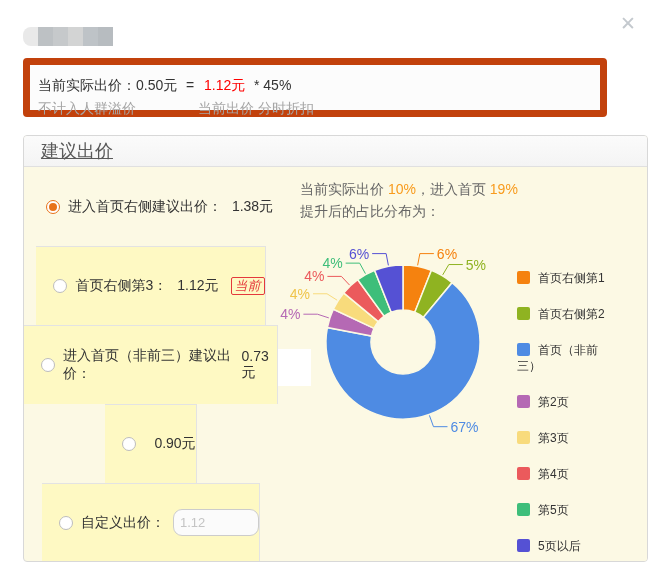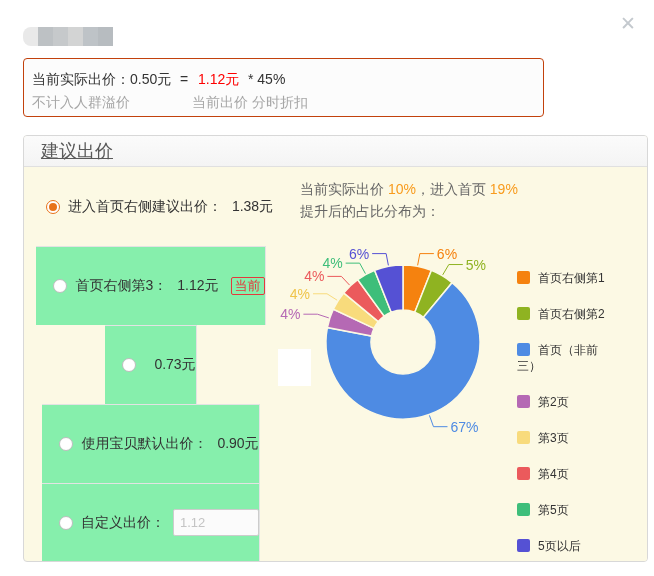--- a/index.html
+++ b/index.html
@@ -12,22 +12,22 @@
   
   .redacted-title { position:absolute; left:23px; top:27px; height:19px; display:flex; }
   .redacted-title span { display:inline-block; width:15px; height:19px; }
   .redacted-title span:first-child { border-radius:8px 0 0 8px; }
   .close-btn {
     position:absolute; right:14px; top:12px; width:24px; height:24px;
     color:#C4C9CE; font-size:19px; line-height:24px; text-align:center; cursor:pointer;
   }
   
   .summary-box {
-    position:absolute; left:23px; top:58px; width:521px; height:59px;
-    background:#FCFCFC; border:1px solid #c2410c; border-radius:4px;
+    position:absolute; left:23px; top:58px; width:584px; height:59px;
+    background:#FCFCFC; border:7px solid #c2410c; border-radius:4px;
     padding:9px 0 0 8px;
   }
   .summary-row { position:relative; height:23px; line-height:23px; }
   .summary-row .at0   { position:absolute; left:0; }
   .summary-row .at148 { position:absolute; left:148px; }
   .summary-row .at166 { position:absolute; left:166px; }
   .summary-row .at160 { position:absolute; left:160px; }
   .summary-row .at216 { position:absolute; left:216px; }
   .summary-row .at220 { position:absolute; left:220px; }
   .red-value { color:#FE0000; }
@@ -39,41 +39,41 @@
   }
   .panel-header {
     height:31px; line-height:30px; padding-left:17px;
     background:linear-gradient(#FBFBFB,#F4F4F4);
     border-bottom:1px solid #E0E0E0; color:#595959; font-size:18px;text-decoration:underline;
   }
   .panel-body { position:relative; display:flex; height:394px; }
   .options-col { width:254px; display:flex; flex-direction:column;align-items:center; }
   .option-row {
     height:79px; display:flex; align-items:center; padding-left:17px;
-    background:#86efac; border-top:1px solid #E3E3E3; border-right:1px solid #E3E3E3;
+    background:#fef9c3; border-top:1px solid #E3E3E3; border-right:1px solid #E3E3E3;
     cursor:pointer;
   }
   .option-row.selected { background:transparent; border-top:none; border-right:none; }
   .option-row:last-child { flex:1; }
   .radio {
     width:14px; height:14px; border-radius:50%; border:1px solid #BDBDBD;
     background:#fff; margin-right:8px; flex:none; position:relative;
   }
   .option-row.selected .radio { border-color:#E87219; }
   .option-row.selected .radio::after {
     content:""; position:absolute; left:2px; top:2px; width:8px; height:8px;
     border-radius:50%; background:#E87219;
   }
   .opt-value { margin-left:10px; }
   .badge {
     margin-left:12px; color:#E4393C; border:1px solid #E4393C; border-radius:2px;
-    font-size:13px; line-height:16px; padding:0 3px;
+    font-size:13px; line-height:16px; padding:0 3px;font-style:italic;
   }
   .bid-input {
-    margin-left:8px; width:86px; height:27px; border:1px solid #CCC; border-radius:2px;
+    margin-left:8px; width:86px; height:27px; border:1px solid #CCC; border-radius:9px;
     background:#FBFBFB; padding:0 6px; font-size:13px; color:#666;
     font-family:"Liberation Sans","DejaVu Sans",sans-serif;
   }
   .bid-input::placeholder { color:#C4C4C4; }
   
   .chart-panel { position:relative; flex:1; background:#FCF9E4; }
   .estimate { padding:11px 0 0 22px; line-height:22px; color:#666; }
   .lift { color:#F89B1D; }
   .white-artifact { position:absolute; left:0; top:182px; width:33px; height:37px; background:#fff; }
   .pie-svg { position:absolute; left:-6px; top:64px; }
@@ -122,25 +122,25 @@
         <span class="opt-value">1.38元</span>
       </div>
       <div class="option-row">
         <span class="radio"></span>
         <span>首页右侧第3：</span>
         <span class="opt-value">1.12元</span>
         <span class="badge">当前</span>
       </div>
       <div class="option-row">
         <span class="radio"></span>
+        <span>进入首页（非前三）建议出价：</span>
         <span class="opt-value">0.73元</span>
       </div>
       <div class="option-row">
         <span class="radio"></span>
-        <span>使用宝贝默认出价：</span>
         <span class="opt-value">0.90元</span>
       </div>
       <div class="option-row">
         <span class="radio"></span>
         <span>自定义出价：</span>
         <input class="bid-input" type="text" placeholder="1.12" style="">
       </div>
     </div>
 
     <div class="chart-panel">

